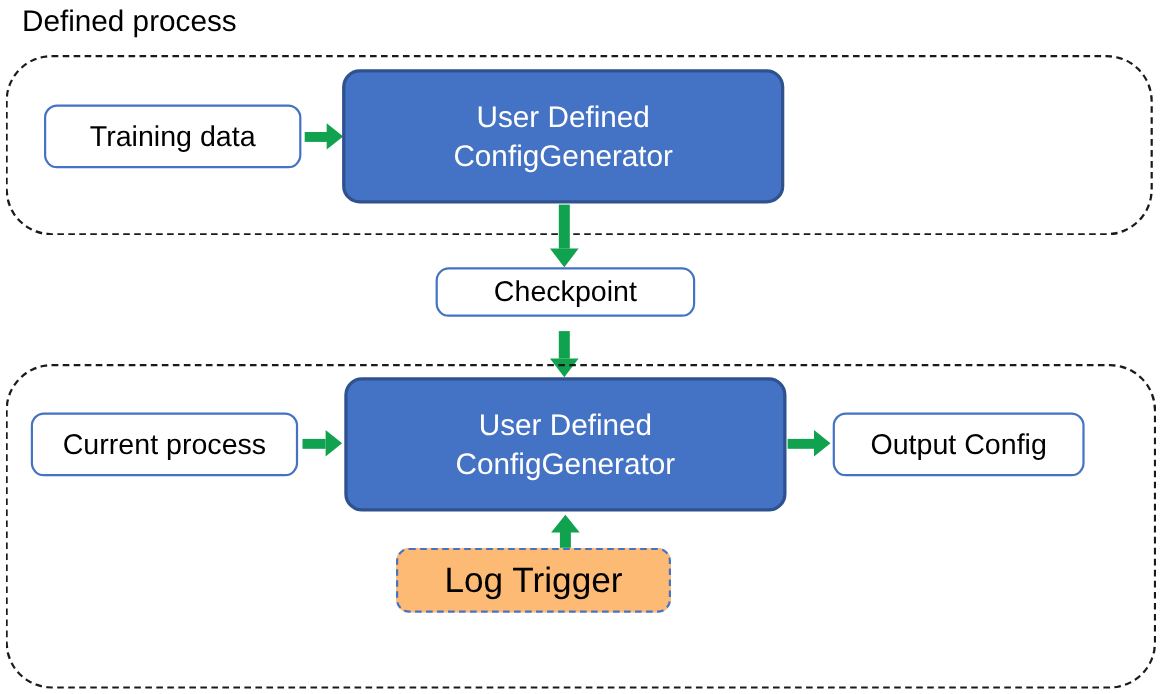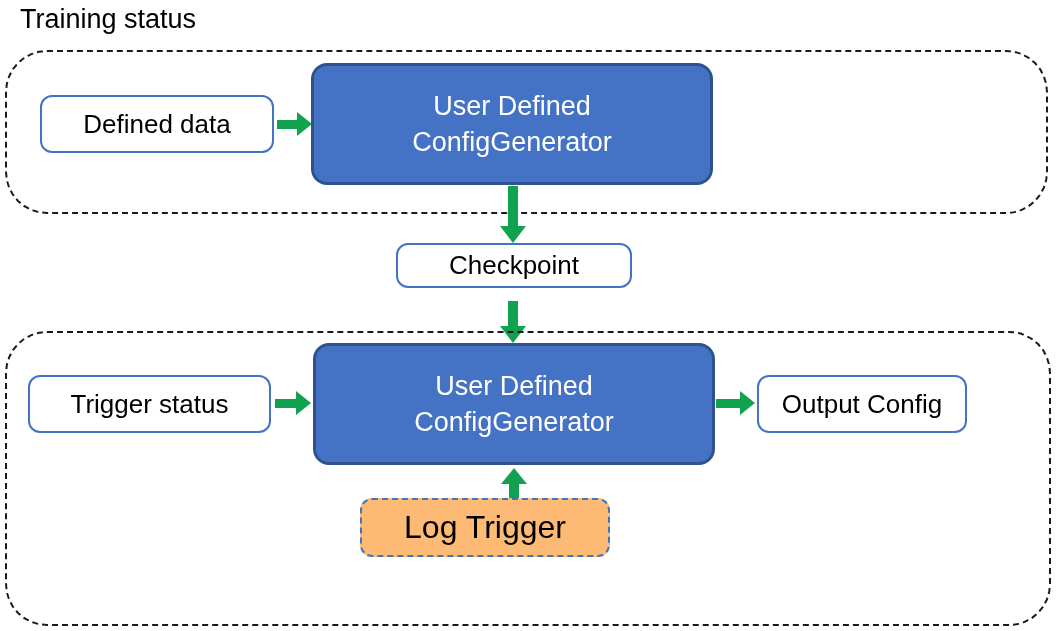--- a/index.html
+++ b/index.html
@@ -101,25 +101,25 @@
     border-left: 13px solid transparent;
     border-right: 13px solid transparent;
     border-bottom: 16px solid var(--arrow-green);
   }
 </style>
 </head>
 <body>
 
 <div class="stage">
 
-  <div class="section-title" style="left:20px; top:3px;">Training status</div>
+  <div class="section-title" style="left:20px; top:3px;">Defined process</div>
 
   <div class="process-container" style="left:5px; top:50px; width:1043px; height:164px;"></div>
 
-  <div class="io-box" style="left:40px; top:95px; width:234px; height:58px;">Defined data</div>
+  <div class="io-box" style="left:40px; top:95px; width:234px; height:58px;">Training data</div>
 
   <div>
     <div class="arrow-part shaft" style="left:277px; top:120px; width:21px; height:9px;"></div>
     <div class="arrow-part head-right" style="left:297px; top:112px;"></div>
   </div>
 
   <div class="generator-box" style="left:311px; top:63px;">
     <span>User Defined</span>
     <span>ConfigGenerator</span>
   </div>
@@ -132,38 +132,38 @@
   <div class="io-box" style="left:396px; top:243px; width:236px; height:45px;">Checkpoint</div>
 
   <div>
     <div class="arrow-part shaft" style="left:508px; top:301px; width:10px; height:25px;"></div>
     <div class="arrow-part head-down" style="left:500px; top:326px;"></div>
   </div>
 
 
   <div class="process-container" style="left:5px; top:331px; width:1046px; height:295px;"></div>
 
-  <div class="io-box" style="left:28px; top:375px; width:243px; height:58px;">Trigger status</div>
+  <div class="io-box" style="left:28px; top:375px; width:243px; height:58px;">Current process</div>
 
   <div>
     <div class="arrow-part shaft" style="left:275px; top:399px; width:21px; height:9px;"></div>
     <div class="arrow-part head-right" style="left:296px; top:391px;"></div>
   </div>
 
   <div class="generator-box" style="left:313px; top:343px;">
     <span>User Defined</span>
     <span>ConfigGenerator</span>
   </div>
 
   <div>
     <div class="arrow-part shaft" style="left:716px; top:399px; width:24px; height:9px;"></div>
     <div class="arrow-part head-right" style="left:740px; top:391px;"></div>
   </div>
 
-  <div class="io-box" style="left:757px; top:375px; width:210px; height:58px;">Output Config</div>
+  <div class="io-box" style="left:757px; top:375px; width:229px; height:58px;">Output Config</div>
 
   <div>
     <div class="arrow-part head-up" style="left:501px; top:468px;"></div>
     <div class="arrow-part shaft" style="left:509px; top:483px; width:10px; height:15px;"></div>
   </div>
 
   <div class="trigger-box" style="left:360px; top:498px; width:250px; height:59px; z-index:1;">Log Trigger</div>
 
 
 </div>

